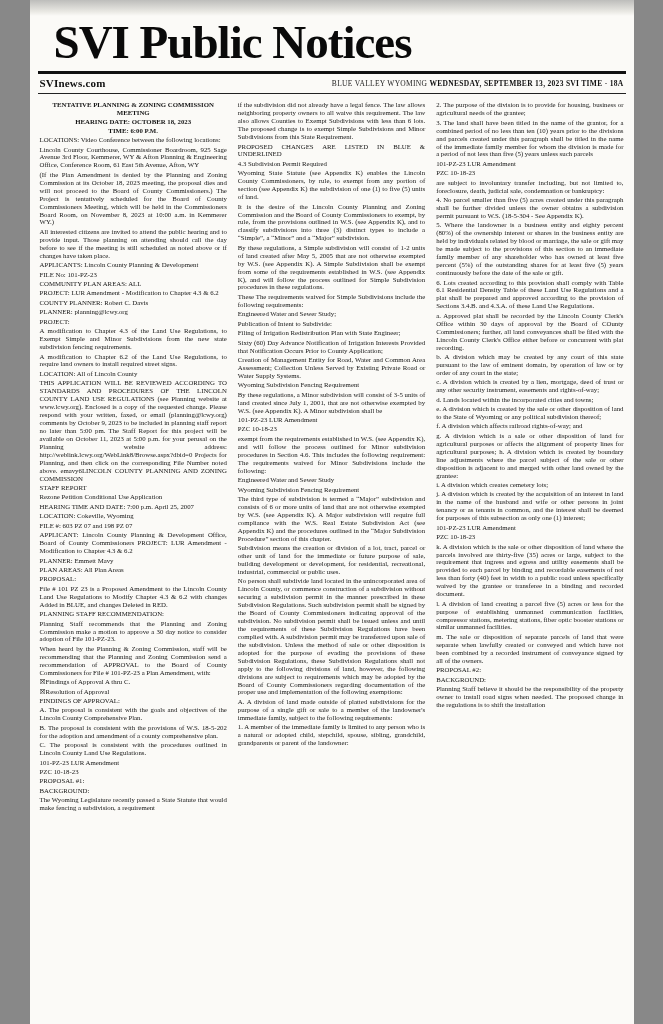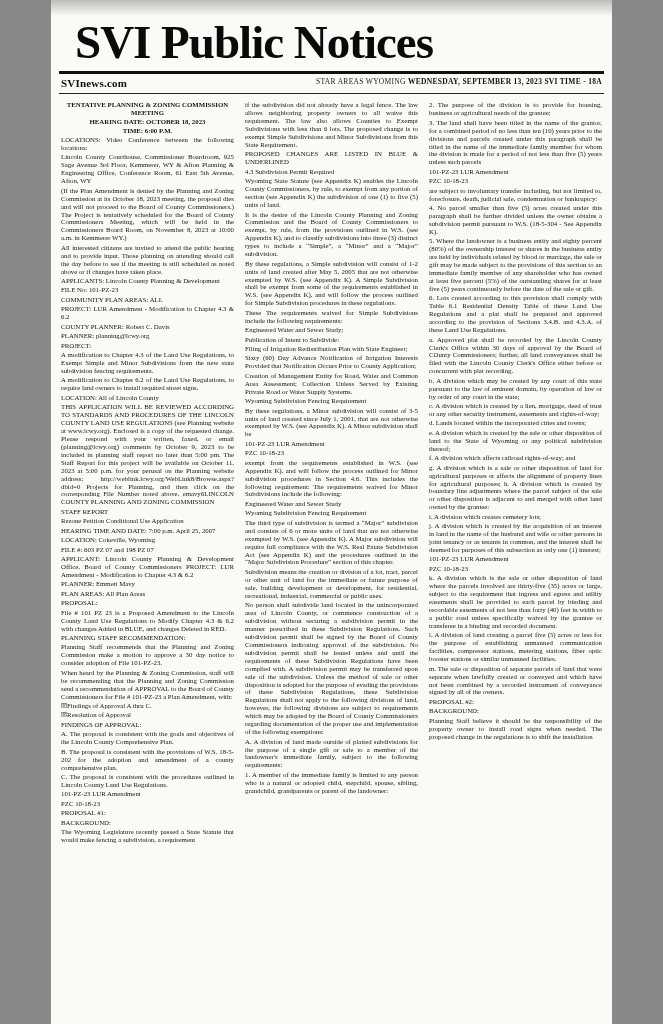--- a/index.html
+++ b/index.html
@@ -1,18 +1,18 @@
 <!DOCTYPE html>
 <html><head>
 <meta charset="utf-8">
 <style>
   html,body{margin:0;padding:0;background:#888;}
   .page{
     position:relative;
-    width:561px;height:1024px;
+    width:604px;height:1024px;
     margin:0 auto;
     background:#fbfaf7;
     overflow:hidden;
     font-family:"Liberation Serif", serif;
     color:#111;
   }
   .scan-band{
     height:16px;
     background:linear-gradient(#bdbdbb,#e8e7e2 70%,#fbfaf7);
   }
@@ -28,21 +28,21 @@
     line-height:1.05;
     color:#0a0a0a;
   }
   .rule-thick{
     height:3px;background:#111;margin:4px 8px 0 8px;
   }
   .rule-thin{
     height:1px;background:#222;margin:2px 8px 0 8px;
   }
   .info-row{
-    display:flex;justify-content:space-between;align-items:flex-start;
+    display:flex;justify-content:space-between;align-items:center;
     padding:3px 10px 2px 10px;
   }
   .site-name{
     font-weight:bold;font-size:11px;letter-spacing:0.2px;
   }
   .issue-info{
     font-size:7.5px;letter-spacing:0.3px;white-space:nowrap;
   }
   .issue-info .loc{font-weight:normal;color:#222;}
   .issue-info .date{font-weight:bold;}
@@ -76,21 +76,21 @@
 
   <header class="masthead">
     <h1 class="masthead-title">SVI Public Notices</h1>
   </header>
 
   <div class="rule-thick"></div>
 
   <div class="info-row">
     <span class="site-name">SVInews.com</span>
     <span class="issue-info">
-      <span class="loc">STAR AREAS WYOMING</span>
+      <span class="loc">BLUE VALLEY WYOMING</span>
       <span class="date">WEDNESDAY, SEPTEMBER 13, 2023</span>
       <span class="edition">SVI TIME - 18A</span>
     </span>
   </div>
 
   <div class="rule-thin"></div>
 
   <main class="columns">
     <div class="col" id="col1">
         <p class="cb">TENTATIVE PLANNING &amp; ZONING COMMISSION MEETING</p>

